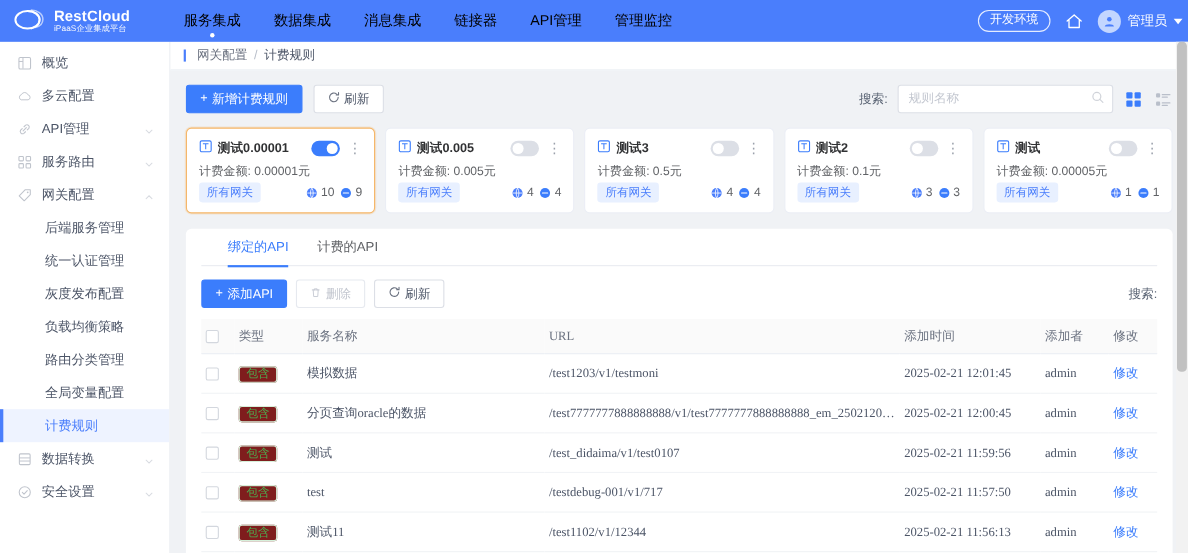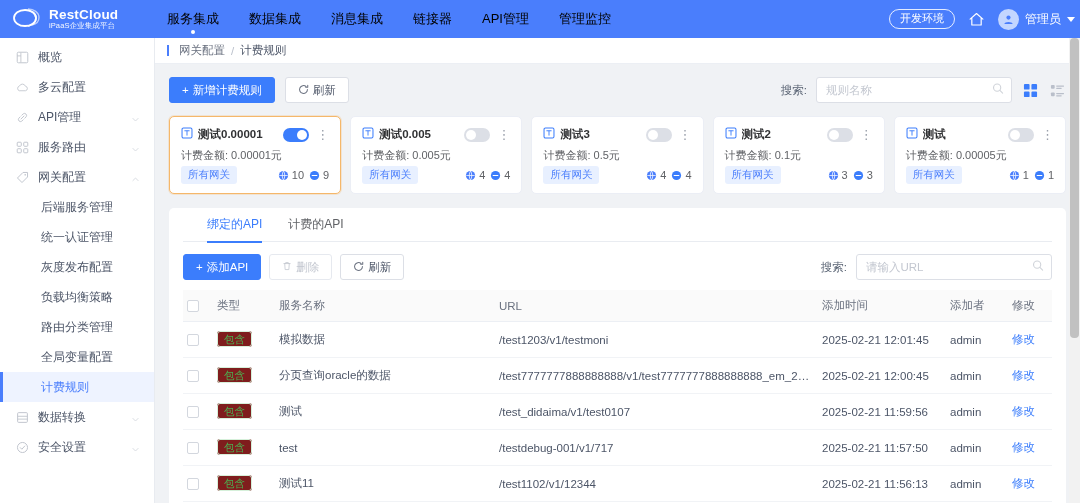--- a/index.html
+++ b/index.html
@@ -128,21 +128,21 @@
   
   .panel { background: #fff; border-radius: 5px; padding: 0 14px 10px; }
   .tabs { display: flex; gap: 26px; border-bottom: 1px solid #e9ecf1; height: 34px; align-items: center; }
   .tab { font-size: 12px; color: #606266; height: 34px; display: flex; align-items: center; cursor: pointer; position: relative; }
   .tab.active { color: #3b7dfc; margin-left: 24px; }
   .tab.active::after { content: ""; position: absolute; left: 0; right: 0; bottom: -1px; height: 2px; background: #3b7dfc; }
 
   .panel-toolbar { display: flex; align-items: center; height: 28px; margin: 11px 0 9px; }
   .panel-toolbar .gapb { display: flex; gap: 8px; }
 
-  table.tbl { width: 100%; border-collapse: collapse; table-layout: fixed; }
+  table.tbl { width: 100%; border-collapse: collapse; table-layout: fixed; font-family: Liberation Serif, serif; }
   table.tbl th {
     background: #fafafa; font-size: 11.5px; color: #6b7280; font-weight: normal;
     text-align: left; padding: 8px 4px; border-bottom: 1px solid #eceff4;
   }
   table.tbl td {
     font-size: 11.5px; color: #4c5567; padding: 10px 4px; border-bottom: 1px solid #f1f3f6;
     white-space: nowrap; overflow: hidden; text-overflow: ellipsis;
   }
   .cbx { width: 12px; height: 12px; border: 1px solid #d3d7de; border-radius: 2px; background: #fff; display: inline-block; cursor: pointer; vertical-align: middle; }
   .tag-type { background: #7f1d1d; color: #4caf50; border: 1px solid #d6f0da; font-size: 10.5px; border-radius: 3px; padding: 1px 6px; }
@@ -583,29 +583,20 @@
                       <path d="M12 7 A5 5 0 1 1 10.2 3.2" fill="none" stroke="#6b7280" stroke-width="1.3" stroke-linecap="round"></path>
                       <path d="M12.4 1.6 V4.2 H9.8" fill="none" stroke="#6b7280" stroke-width="1.3" stroke-linecap="round" stroke-linejoin="round"></path>
                     </svg>
                 </span>
                 <span>刷新</span>
               </div>
             </div>
 
             <div class="tb-right">
               <span class="srch-label">搜索:</span>
-              <div class="srch-box">
-                <input value="" placeholder="请输入URL" style="">
-                <span class="srch-ic">
-                  <svg width="12" height="12" viewBox="0 0 14 14">
-                      <circle cx="6" cy="6" r="4.2" fill="none" stroke="#8c94a3" stroke-width="1.3"></circle>
-                      <path d="M9.2 9.2 L12.4 12.4" stroke="#8c94a3" stroke-width="1.3" stroke-linecap="round"></path>
-                    </svg>
-                </span>
-              </div>
             </div>
           </div>
 
           <table class="tbl">
             <thead>
               <tr>
                 <th class="col-cb"><span class="cbx"></span></th>
                 <th class="col-type">类型</th>
                 <th class="col-name">服务名称</th>
                 <th class="col-url">URL</th>

